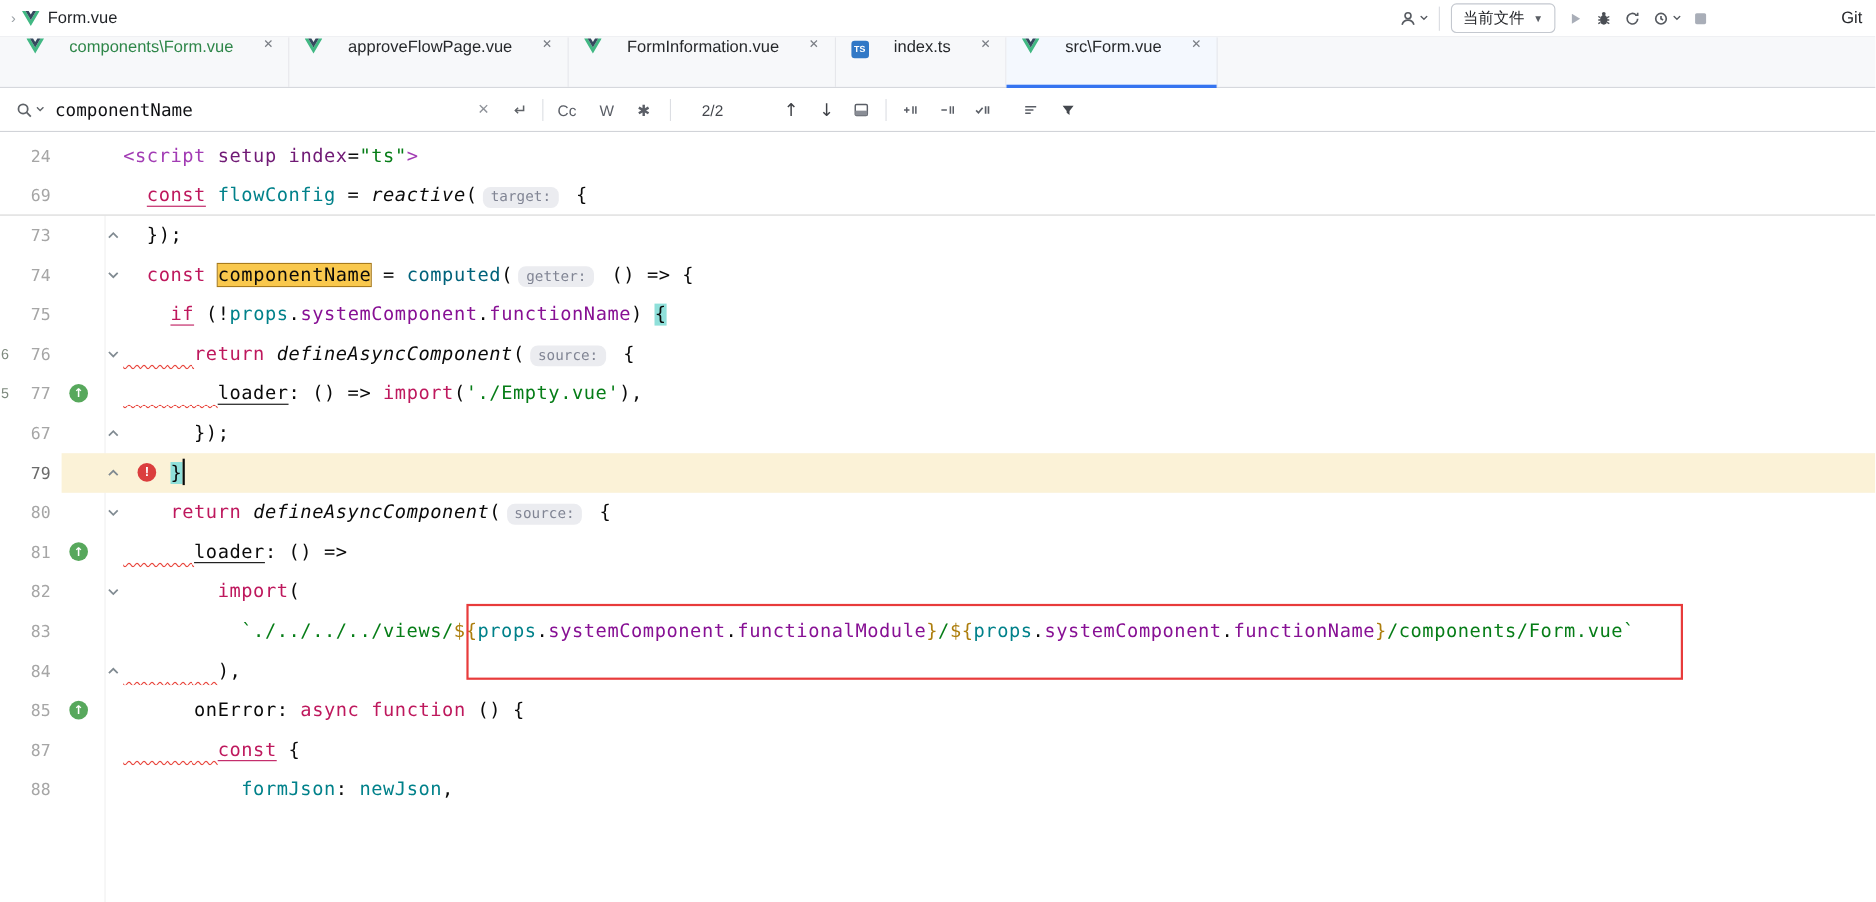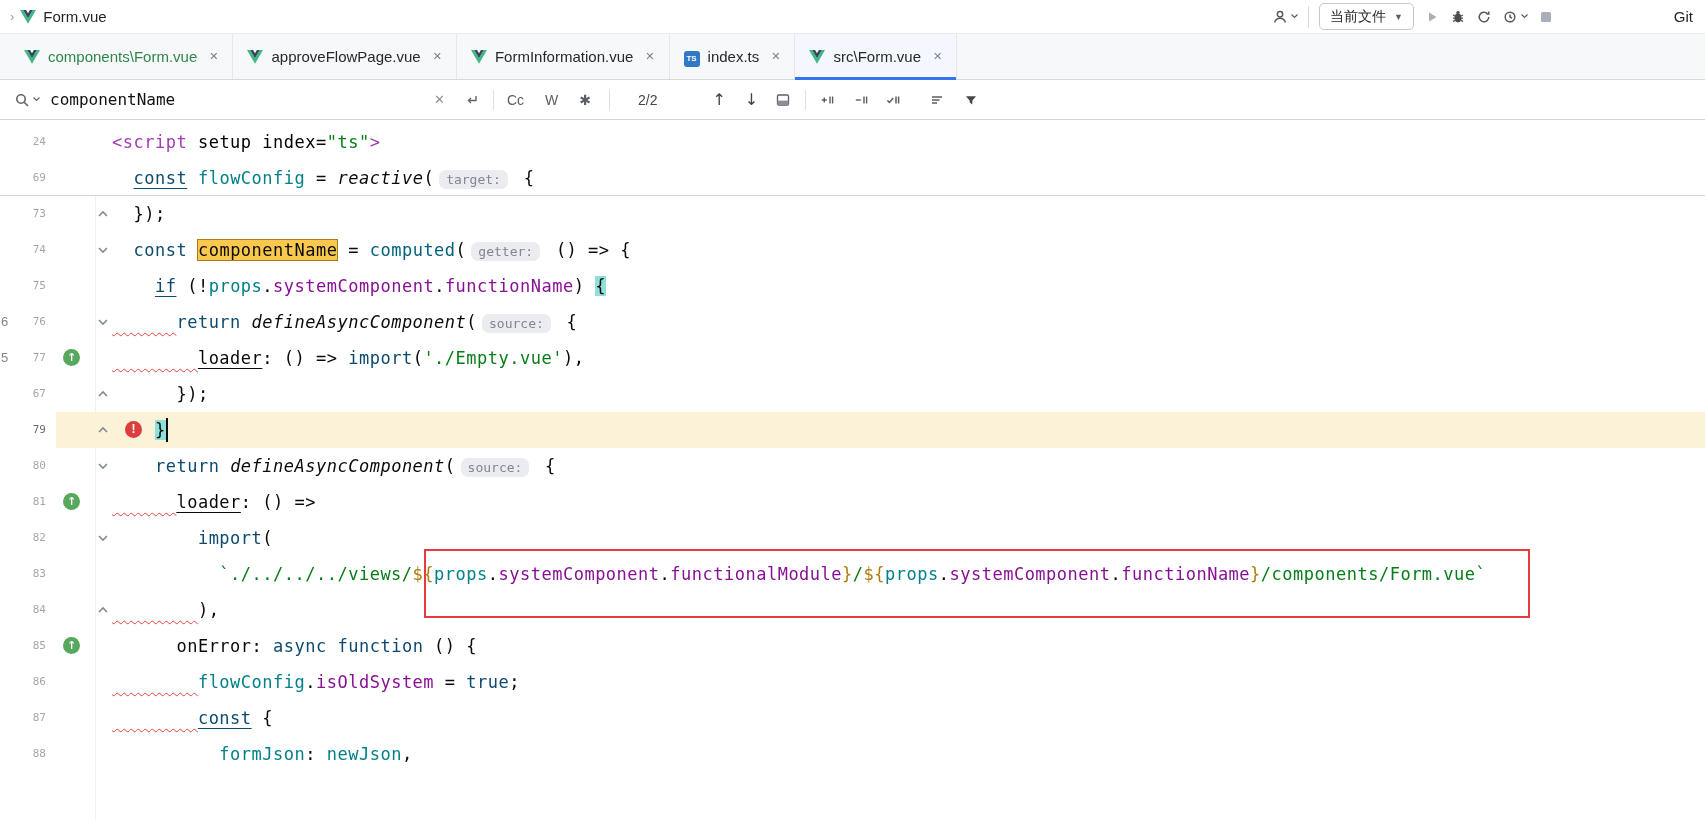--- a/index.html
+++ b/index.html
@@ -16,21 +16,21 @@
   .vsep-t { width:1px; height:22px; background:#D9DBE0; }
   .combo { display:flex; align-items:center; gap:8px; border:1px solid #C4C8CF; border-radius:5px;
            height:27px; padding:0 10px; font-size:14px; color:#24262A; background:#fff; }
   .combo .chev, .chev8 { font-size:9px; color:#5A5E64; }
   .tb-git { font-size:15px; color:#24262A; margin-left:110px; white-space:nowrap; }
   .icon16 { width:16px; height:16px; display:inline-block; }
 
   
   .tabbar { display:flex; align-items:stretch; height:46px; background:#F7F8FA;
             border-bottom:1px solid #D6D8DD; padding-left:10px; }
-  .tab { display:flex; align-items:center; gap:8px; padding:0 14px; position:relative;
+  .tab { display:flex; align-items:flex-start; gap:23px; padding:0 14px; position:relative;
          border-right:1px solid #E6E7EB; font-size:15px; color:#26282B; cursor:default; }
   .tab .close { font-size:11px; color:#7A7E85; margin-left:4px; }
   .tab.added .label { color:#2E8649; }
   .tab.active { background:#F4F8FE; }
   .tab.active::after { content:""; position:absolute; left:0; right:0; bottom:-1px; height:3px; background:#3574F0; }
   .ts-badge { display:inline-block; width:16px; height:16px; border-radius:3px; background:#3178C6;
               color:#fff; font-size:8px; font-weight:bold; text-align:center; line-height:16px; }
 
   
   .findbar { display:flex; align-items:center; height:40px; background:#fff;
@@ -42,29 +42,29 @@
   .fb-toggle { font-size:14px; color:#5A5E66; }
   .fb-count { font-size:14px; color:#44474D; }
   .fb-arrow { font-size:16px; color:#3E4146; font-family:"DejaVu Sans", sans-serif; }
   .vsep { width:1px; height:20px; background:#DCDEE3; }
 
   
   .editor { position:absolute; top:120px; left:0; right:0; bottom:0; background:#fff; overflow:hidden; }
   .rows { padding-top:4px; }
   .row { position:relative; height:36px; }
   .lnum { position:absolute; left:0; top:0; width:46px; text-align:right;
-          font-family:"DejaVu Sans Mono", monospace; font-size:11px; line-height:36px; color:#A6A6A6; }
+          font-family:"DejaVu Sans Mono", monospace; font-size:15px; line-height:36px; color:#A6A6A6; }
   .caret-row::before { content:""; position:absolute; left:56px; right:0; top:0; bottom:0; background:#FBF2D7; }
   .caret-row .lnum { color:#6B6B6B; }
   .code { position:absolute; left:112px; top:0; white-space:pre; z-index:1;
           font-family:"DejaVu Sans Mono", monospace; font-size:17px; line-height:36px;
           letter-spacing:0.5px; color:#0A0A0A; }
-  .tok.kw { color:#0c4a6e;margin-top:12px; }
+  .tok.kw { color:#be185d;margin-top:12px; }
   .tok.tag { color:#A23CB4; }
-  .tok.attr { color:#000000; }
+  .tok.attr { color:#701a75; }
   .tok.str { color:#067D17; }
   .tok.id { color:#00818A; }
   .tok.prop { color:#871094; }
   .tok.fn { font-style:italic; }
   .tok.call { color:#00627A; }
   .tok.tdelim { color:#AD7E0D; }
   .tok.und { text-decoration:underline; text-underline-offset:4px; text-decoration-thickness:1px; }
   .tok.wavy { text-decoration:underline wavy #E8453C; text-underline-offset:4px;
               text-decoration-thickness:1px; text-decoration-skip-ink:none; }
   .tok.brace { background:#8FE0DA; }
@@ -368,24 +368,20 @@
             </svg>
           </span>
           <span class="code"><span class="tok wavy">        </span><span class="tok">),</span></span>
         </div>
         <div class="row">
           <span class="lnum">85</span>
           <span class="gicon">↑</span>
           <span class="code"><span class="tok">      </span><span class="tok">onError: </span><span class="tok kw">async</span><span class="tok"> </span><span class="tok kw">function</span><span class="tok"> () {</span></span>
         </div>
         <div class="row">
-          <span class="lnum">86</span>
-          <span class="code"><span class="tok wavy">        </span><span class="tok id">flowConfig</span><span class="tok">.</span><span class="tok prop">isOldSystem</span><span class="tok"> = </span><span class="tok kw">true</span><span class="tok">;</span></span>
-        </div>
-        <div class="row">
           <span class="lnum">87</span>
           <span class="code"><span class="tok wavy">        </span><span class="tok kw und">const</span><span class="tok"> {</span></span>
         </div>
         <div class="row">
           <span class="lnum">88</span>
           <span class="code"><span class="tok">          </span><span class="tok id">formJson</span><span class="tok">: </span><span class="tok id">newJson</span><span class="tok">,</span></span>
         </div>
       </div>
     <div class="sticky-sep"></div>
     <div class="anno-rect"></div>

